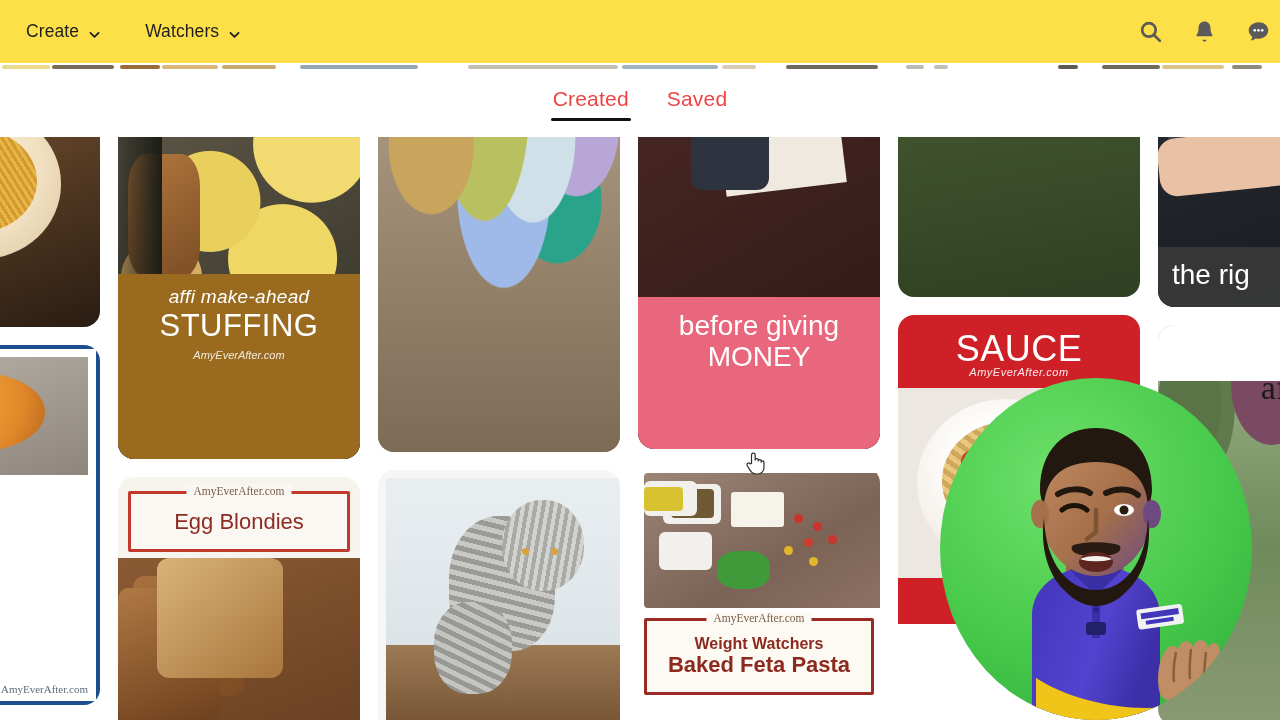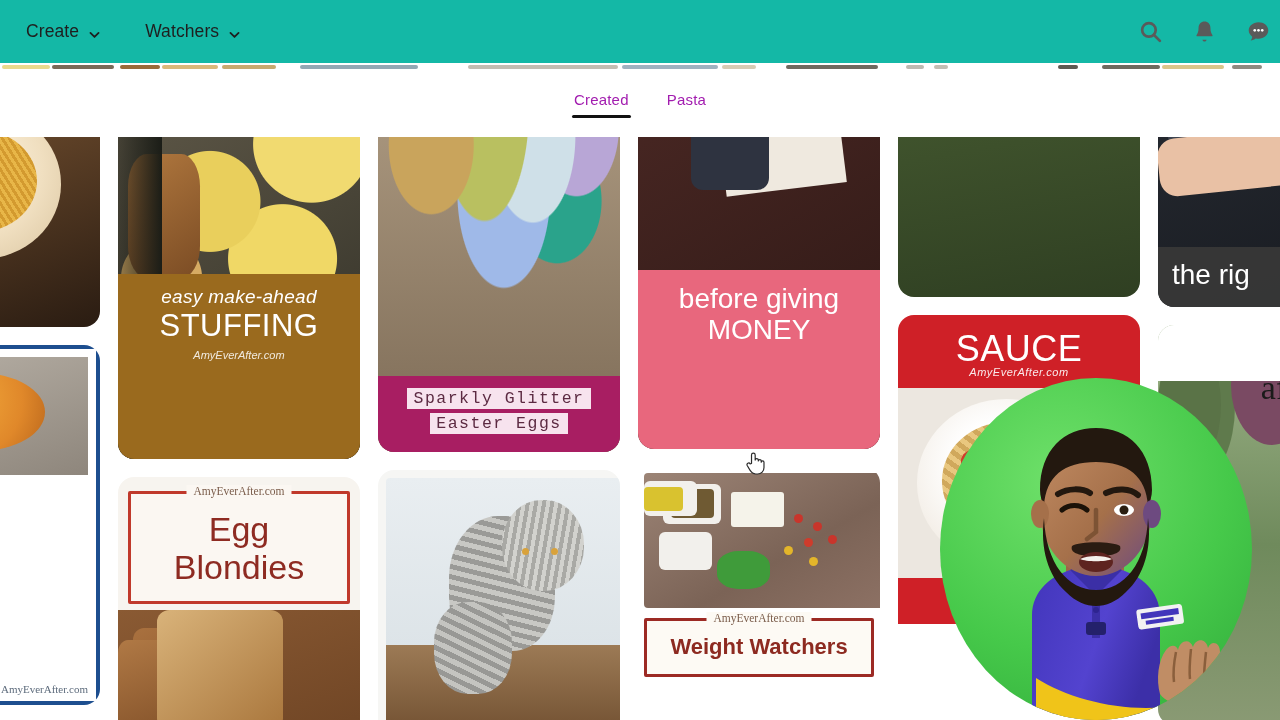--- a/index.html
+++ b/index.html
@@ -7,21 +7,21 @@
     width: 1280px; height: 720px;
     overflow: hidden;
     background: #ffffff;
     font-family: "Liberation Sans", sans-serif;
   }
   #app { position: relative; width: 1280px; height: 720px; overflow: hidden; background:#fff; }
 
   
   .topnav {
     position: absolute; top: 0; left: 0; width: 1280px; height: 63px;
-    background: #14b8a6; z-index: 40;
+    background: #fde047; z-index: 40;
     display: flex; align-items: center;
   }
   .nav-left { display: flex; align-items: center; padding-left: 26px; gap: 44px; }
   .nav-item {
     display: flex; align-items: center; gap: 9px;
     font-size: 17.5px; color: #1f1f1f; font-weight: 400; cursor: pointer;
     letter-spacing: .1px;
   }
   .chev { display:block; width: 13px; height: 13px; }
   .nav-right {
@@ -38,21 +38,21 @@
   }
   .peek i { position:absolute; top:2px; height:4px; border-radius:2px; display:block; }
 
   
   .tabbar {
     position: absolute; top: 71px; left: 0; width: 1280px; height: 66px;
     background: #fff; z-index: 38;
     display: flex; align-items: center; justify-content: center; gap: 38px;
   }
   .tab {
-    position: relative; font-size: 15px; color: #a21caf; cursor: pointer;
+    position: relative; font-size: 21px; color: #ef4444; cursor: pointer;
     padding-bottom: 10px; letter-spacing: .2px;
   }
   .tab.active::after {
     content:""; position:absolute; left:-2px; right:-2px; bottom:0;
     height: 3px; background:#111; border-radius: 2px;
   }
 
   
   .grid {
     position: absolute; top: 137px; left: 0; width: 1280px; height: 583px;
@@ -197,31 +197,31 @@
                radial-gradient(circle at 38% 46%,#e9cf5c 0 50px,transparent 51px),
                radial-gradient(circle at 68% 58%,#f0d866 0 54px,transparent 55px),
                radial-gradient(circle at 18% 62%,#d6ab63 0 40px,transparent 41px),
                radial-gradient(circle at 46% 72%,#efd662 0 44px,transparent 45px),
                linear-gradient(150deg,#6a6250,#2e2d24);"></div>
           <div class="ph" style="left:4%;top:36%;width:30%;height:26%;border-radius:26%;
                background:linear-gradient(145deg,#b2793f,#7b4c24);"></div>
           <div class="ph" style="right:-2%;top:0;width:18%;height:100%;
                background:linear-gradient(90deg,rgba(20,22,18,.3),#1b1d17);"></div>
           <div class="band" style="background:#9a6a1e;height:185px;">
-            <div class="sub">easy make-ahead</div>
+            <div class="sub">affi make-ahead</div>
             <div class="main">STUFFING</div>
             <div class="site">AmyEverAfter.com</div>
           </div>
         </div>
       </div>
 
       <div class="pin" style="height:420px;background:#f7f4ef;">
         <div class="framebox" style="border-color:#c0392b;margin:14px 10px 6px;">
           <div class="site">AmyEverAfter.com</div>
-          <div class="t" style="font-size:34px;color:#8e2b22;font-weight:400;">Egg Blondies</div>
+          <div class="t" style="font-size:22px;color:#8e2b22;font-weight:400;">Egg Blondies</div>
         </div>
         <div class="img" style="height:300px;background:linear-gradient(160deg,#8a5a33,#5a3419);">
           <div class="ph" style="left:6%;top:6%;width:46%;height:40%;border-radius:10%;background:linear-gradient(150deg,#a9713f,#7d4a22);"></div>
           <div class="ph" style="right:4%;top:10%;width:42%;height:44%;border-radius:10%;background:linear-gradient(160deg,#b07945,#6f401d);"></div>
           <div class="ph" style="left:16%;bottom:6%;width:52%;height:40%;border-radius:10%;background:linear-gradient(140deg,#d9b37a,#a9763c);"></div>
         </div>
       </div>
     </div>
 
     <div class="col" style="left:378px; top:-150px;">
@@ -230,24 +230,20 @@
         <div class="img" style="height:465px;background:linear-gradient(180deg,#c6b49a 0%,#8d7a63 100%);">
           <div class="ph" style="inset:0;background:
                radial-gradient(ellipse at 22% 34%,#c9a45c 0 42px,transparent 43px),
                radial-gradient(ellipse at 44% 26%,#b9c060 0 44px,transparent 45px),
                radial-gradient(ellipse at 64% 32%,#cfe0e8 0 42px,transparent 43px),
                radial-gradient(ellipse at 82% 30%,#b8a6d6 0 42px,transparent 43px),
                radial-gradient(ellipse at 52% 44%,#9fb9e8 0 46px,transparent 47px),
                radial-gradient(ellipse at 74% 46%,#2aa38b 0 44px,transparent 45px),
                linear-gradient(180deg,#b9a68c,#7d6b56);"></div>
 
-          <div class="glitter-band">
-            <span>Sparkly Glitter</span><br>
-            <span>Easter Eggs</span>
-          </div>
         </div>
       </div>
 
       <div class="pin" style="height:390px;background:#f6f6f4;">
         <div class="img" style="height:270px;margin:8px 8px 0;border-radius:4px;
              background:linear-gradient(180deg,#e9eef1 0%,#dde4e8 62%,#9c7a55 62%,#6b4a2c 100%);">
           <div class="ph" style="left:26%;top:14%;width:44%;height:50%;border-radius:46% 46% 40% 40%;
                background:repeating-linear-gradient(14deg,#9a9a97 0 5px,#c8c8c4 5px 10px);"></div>
           <div class="ph" style="left:48%;top:8%;width:34%;height:34%;border-radius:48%;
                background:repeating-linear-gradient(100deg,#a9a9a5 0 4px,#d2d2ce 4px 8px);"></div>
@@ -260,21 +256,21 @@
       </div>
     </div>
 
     <div class="col" style="left:638px; top:-150px;">
 
       <div class="pin" style="height:462px;">
         <div class="img" style="height:462px;background:linear-gradient(150deg,#4e2a26 0%,#2c1714 100%);">
           <div class="ph" style="left:32%;top:4%;width:50%;height:40%;background:#efe9df;transform:rotate(-7deg);"></div>
 
           <div class="ph" style="left:22%;top:30%;width:32%;height:14%;border-radius:12px;background:#2e3340;"></div>
-          <div class="pink-band" style="height:179px;">
+          <div class="pink-band" style="height:152px;">
             <div>before giving</div>
             <div>MONEY</div>
           </div>
         </div>
       </div>
 
       <div class="pin" style="height:240px;background:#fff;">
         <div class="img" style="height:135px;margin:6px 6px 0;border-radius:4px;
              background:linear-gradient(150deg,#9c8476 0%,#7b6356 60%,#8d7164 100%);">
           <div class="ph" style="left:8%;top:8%;width:24%;height:30%;border-radius:6px;background:#f2f0ec;"></div>
@@ -286,21 +282,22 @@
           <div class="ph" style="left:62%;top:30%;width:9px;height:9px;border-radius:50%;background:#c9352b;"></div>
           <div class="ph" style="left:70%;top:36%;width:9px;height:9px;border-radius:50%;background:#c9352b;"></div>
           <div class="ph" style="left:66%;top:48%;width:9px;height:9px;border-radius:50%;background:#cf3c2c;"></div>
           <div class="ph" style="left:76%;top:46%;width:9px;height:9px;border-radius:50%;background:#c9352b;"></div>
           <div class="ph" style="left:58%;top:54%;width:9px;height:9px;border-radius:50%;background:#e3b52a;"></div>
           <div class="ph" style="left:68%;top:62%;width:9px;height:9px;border-radius:50%;background:#e3b52a;"></div>
           <div class="ph" style="left:30%;top:58%;width:22%;height:28%;border-radius:40%;background:#3f9b3a;"></div>
         </div>
         <div class="framebox" style="border-color:#9c2a24;background:#fdfaf4;margin:10px 6px 6px;padding-top:14px;">
           <div class="site" style="background:#fdfaf4;">AmyEverAfter.com</div>
-          <div class="t" style="color:#8d2a20;font-size:22px;">Weight Watchers</div>
+          <div class="t" style="color:#8d2a20;font-size:16px;">Weight Watchers</div>
+          <div class="t" style="color:#8d2a20;font-size:22px;">Baked Feta Pasta</div>
         </div>
       </div>
 
     </div>
 
     <div class="col" style="left:898px; top:-150px;">
 
       <div class="pin" style="height:310px;">
         <div class="img" style="height:310px;background:linear-gradient(170deg,#4b6134 0%,#2f3f22 100%);">
           
@@ -414,21 +411,21 @@
         </svg>
       </span>
     </div>
   </div>
 
   <div class="tabbar">
     <div class="tab active">
       <span>Created</span>
     </div>
     <div class="tab">
-      <span>Pasta</span>
+      <span>Saved</span>
     </div>
   </div>
 
   <div class="webcam">
     <svg class="wc-person" viewBox="0 0 312 342" preserveAspectRatio="xMidYMid slice">
       <defs>
         <linearGradient id="skin" x1="0" y1="0" x2="1" y2="1">
           <stop offset="0" stop-color="#c18b62"></stop>
             <stop offset=".55" stop-color="#a5704a"></stop>
           <stop offset="1" stop-color="#6d4a80"></stop>

